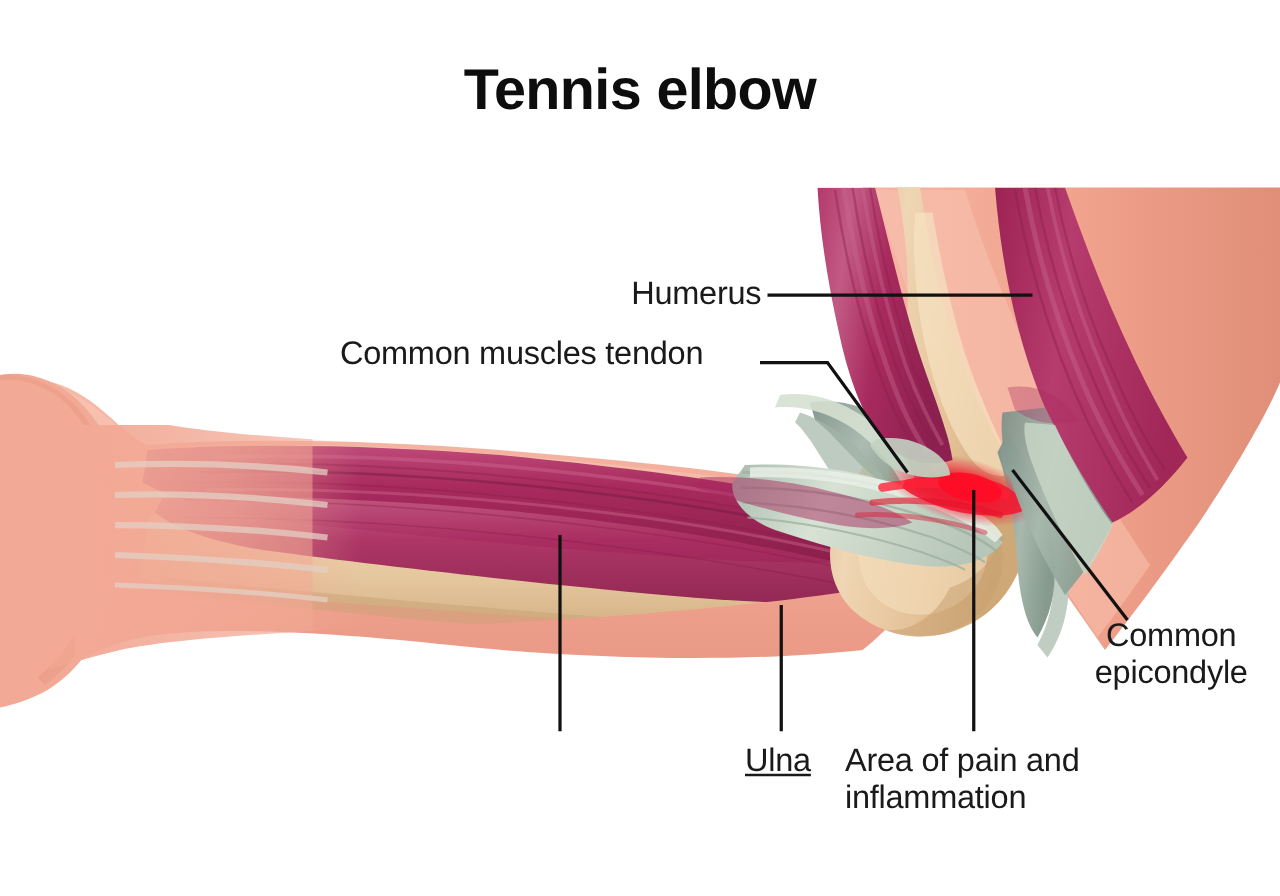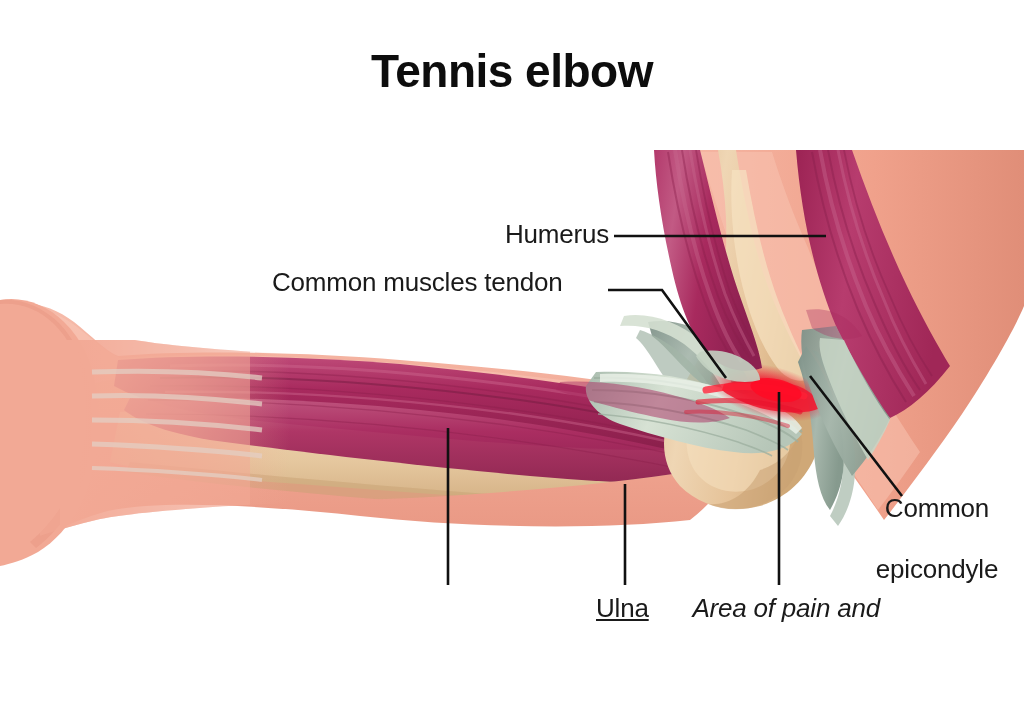--- a/index.html
+++ b/index.html
@@ -46,23 +46,23 @@
     font-size: 46px;
     font-weight: bold;
     color: #0d0d0d;
     letter-spacing: -0.5px;
     font-family: "Liberation Sans", sans-serif;
   }
   #lbl-humerus { left: 481px; top: 220px; margin-left: 24px; }
   #lbl-cet     { left: 272px; top: 268px; }
   #lbl-extensor{ left: 333px; top: 594px; }
   #lbl-ulna    { left: 596px; top: 594px; text-decoration: underline; }
-  #lbl-pain    { left: 676px; top: 594px; text-align: right; white-space: normal; width: 204px; font-style: italic;}
+  #lbl-pain    { left: 676px; top: 594px; text-align: left; white-space: normal; width: 204px;}
   #lbl-lateral { left: 862px; top: 494px; text-align: center; white-space: normal; width: 150px;}
-  .pain-l2 { display:block;margin-top:32px; }
+  .pain-l2 { display:block; }
 </style>
 </head>
 <body>
 
 <div id="stage">
 
   <svg id="illustration" viewBox="0 0 1024 717">
     <defs>
       <linearGradient id="gSkinFore" x1="0" y1="0" x2="0" y2="1">
         <stop offset="0%" stop-color="#F6BCAB"></stop>
@@ -345,20 +345,21 @@
 
   <div class="label" id="lbl-humerus">Humerus</div>
 
   <div class="label" id="lbl-cet">Common muscles tendon</div>
 
 
   <div class="label" id="lbl-ulna">Ulna</div>
 
   <div class="label" id="lbl-pain">
     <span>Area of pain and</span>
+    <span class="pain-l2">inflammation</span>
   </div>
 
   <div class="label" id="lbl-lateral">
     <span>Common</span>
     <span class="pain-l2">epicondyle</span>
   </div>
 
 </div>
 
 </body></html>

